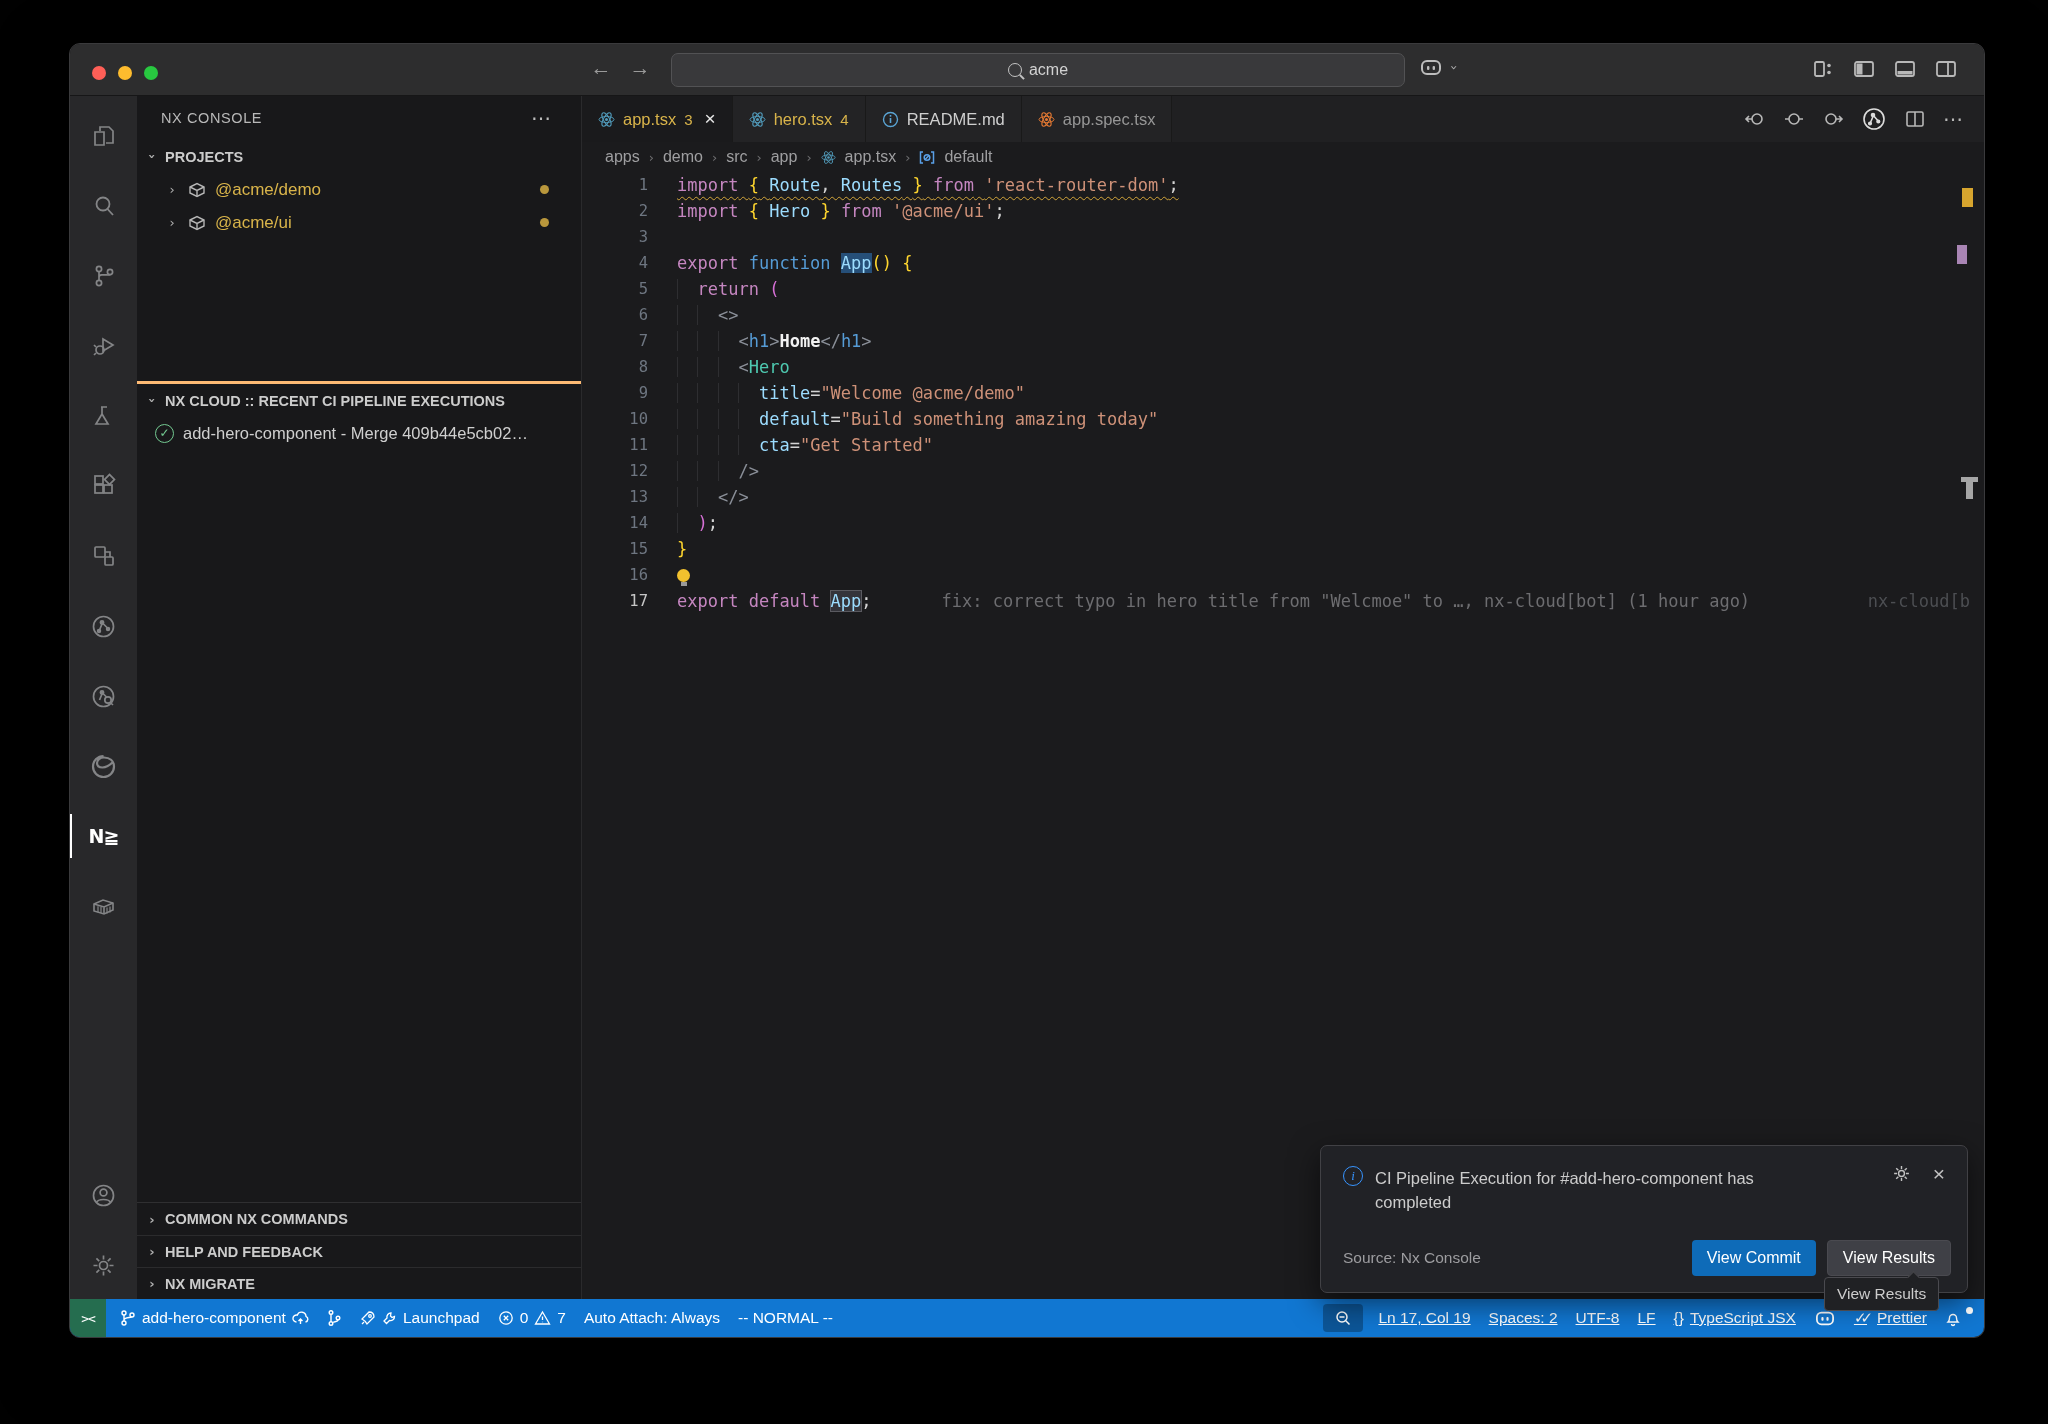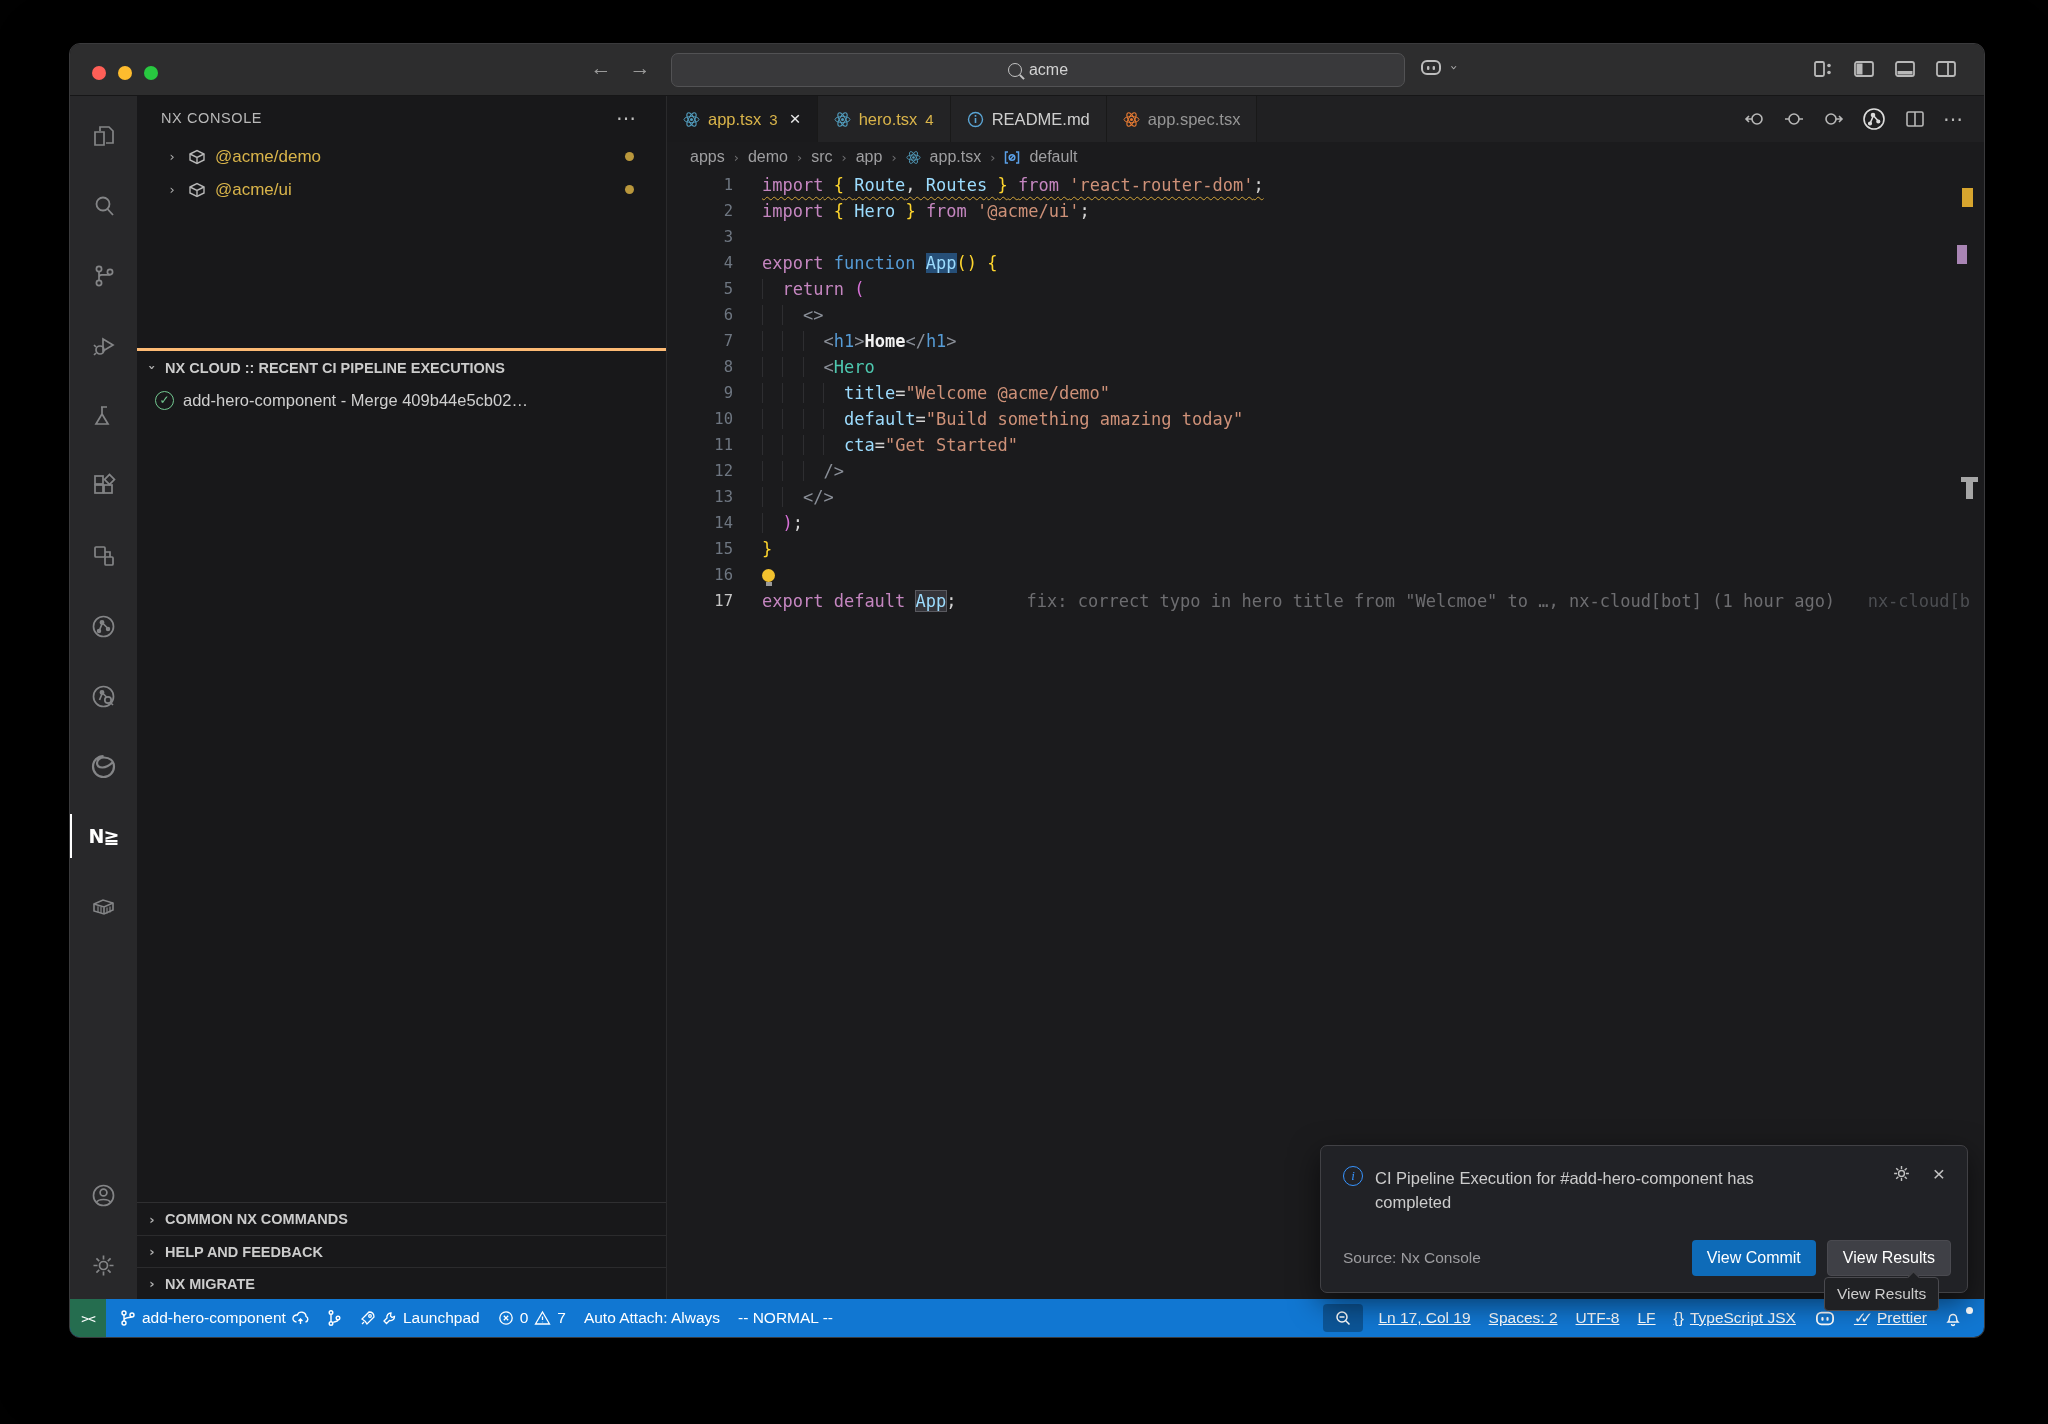--- a/index.html
+++ b/index.html
@@ -22,21 +22,21 @@
   
   .mid { flex:1; display:flex; min-height:0; }
   
   .activitybar { width:67px; background:#28282a; display:flex; flex-direction:column; align-items:center; padding-top:12px; }
   .ab-icon { width:67px; height:56px; margin-bottom:14px; display:flex; align-items:center; justify-content:center; color:#848587; position:relative; }
   .ab-icon.active { color:#ffffff; }
   .ab-icon.active::before { content:""; position:absolute; left:0; top:6px; width:2px; height:44px; background:#fff; }
   .ab-spacer { flex:1; }
   .nx-logo { font-weight:bold; font-size:19px; letter-spacing:-1px; font-family:"DejaVu Sans", sans-serif; }
   
-  .sidebar { width:530px; background:#18181a; display:flex; flex-direction:column; color:#cccccc; border-right:1px solid #2a2a2c; }
+  .sidebar { width:445px; background:#18181a; display:flex; flex-direction:column; color:#cccccc; border-right:1px solid #2a2a2c; }
   .sb-title-row { height:44px; display:flex; align-items:center; padding:0 28px 0 24px; }
   .sb-title { font-size:14.5px; letter-spacing:.6px; color:#b9b9b9; }
   .sb-more { margin-left:auto; color:#bdbdbd; font-size:20px; letter-spacing:2px; }
   .sb-section-header { height:33px; display:flex; align-items:center; gap:6px; padding-left:8px; font-size:14.5px; font-weight:bold; color:#cccccc; }
   .chev { color:#b0b0b0; font-family:"DejaVu Sans", sans-serif; font-size:13px; width:14px; text-align:center; display:inline-block; }
   .chev.down { transform:rotate(90deg); }
   .sb-item { height:33px; display:flex; align-items:center; gap:9px; padding-left:28px; font-size:17px; }
   .proj-label { color:#d9b44a; }
   .mod-dot { margin-left:auto; margin-right:32px; width:9px; height:9px; border-radius:50%; background:#b9973c; }
   .cube { width:18px; height:18px; }
@@ -249,20 +249,24 @@
             <path d="M13.5 3.5 v4 M13.5 19.5 v4 M3.5 13.5 h4 M19.5 13.5 h4 M6.4 6.4 l2.8 2.8 M17.8 17.8 l2.8 2.8 M20.6 6.4 l-2.8 2.8 M9.2 17.8 l-2.8 2.8"></path>
           </svg>
         </div>
     </div>
 
     <div class="sidebar">
       <div class="sb-title-row">
         <span class="sb-title">NX CONSOLE</span>
         <span class="sb-more">⋯</span>
       </div>
+      <div class="sb-section-header">
+        <span class="chev down">›</span>
+        <span>PROJECTS</span>
+      </div>
       <div class="sb-item">
         <span class="chev">›</span>
         <svg class="cube" viewBox="0 0 18 18" fill="none" stroke="#b5b5b5" stroke-width="1.4">
             <path d="M2 6 l7-3.5 l7 3.5 v6 l-7 3.5 l-7-3.5 z"></path>
             <path d="M2 6 l7 3.5 l7-3.5 M9 9.5 V15.5"></path>
           </svg>
         <span class="proj-label">@acme/demo</span>
         <span class="mod-dot"></span>
       </div>
       <div class="sb-item">

